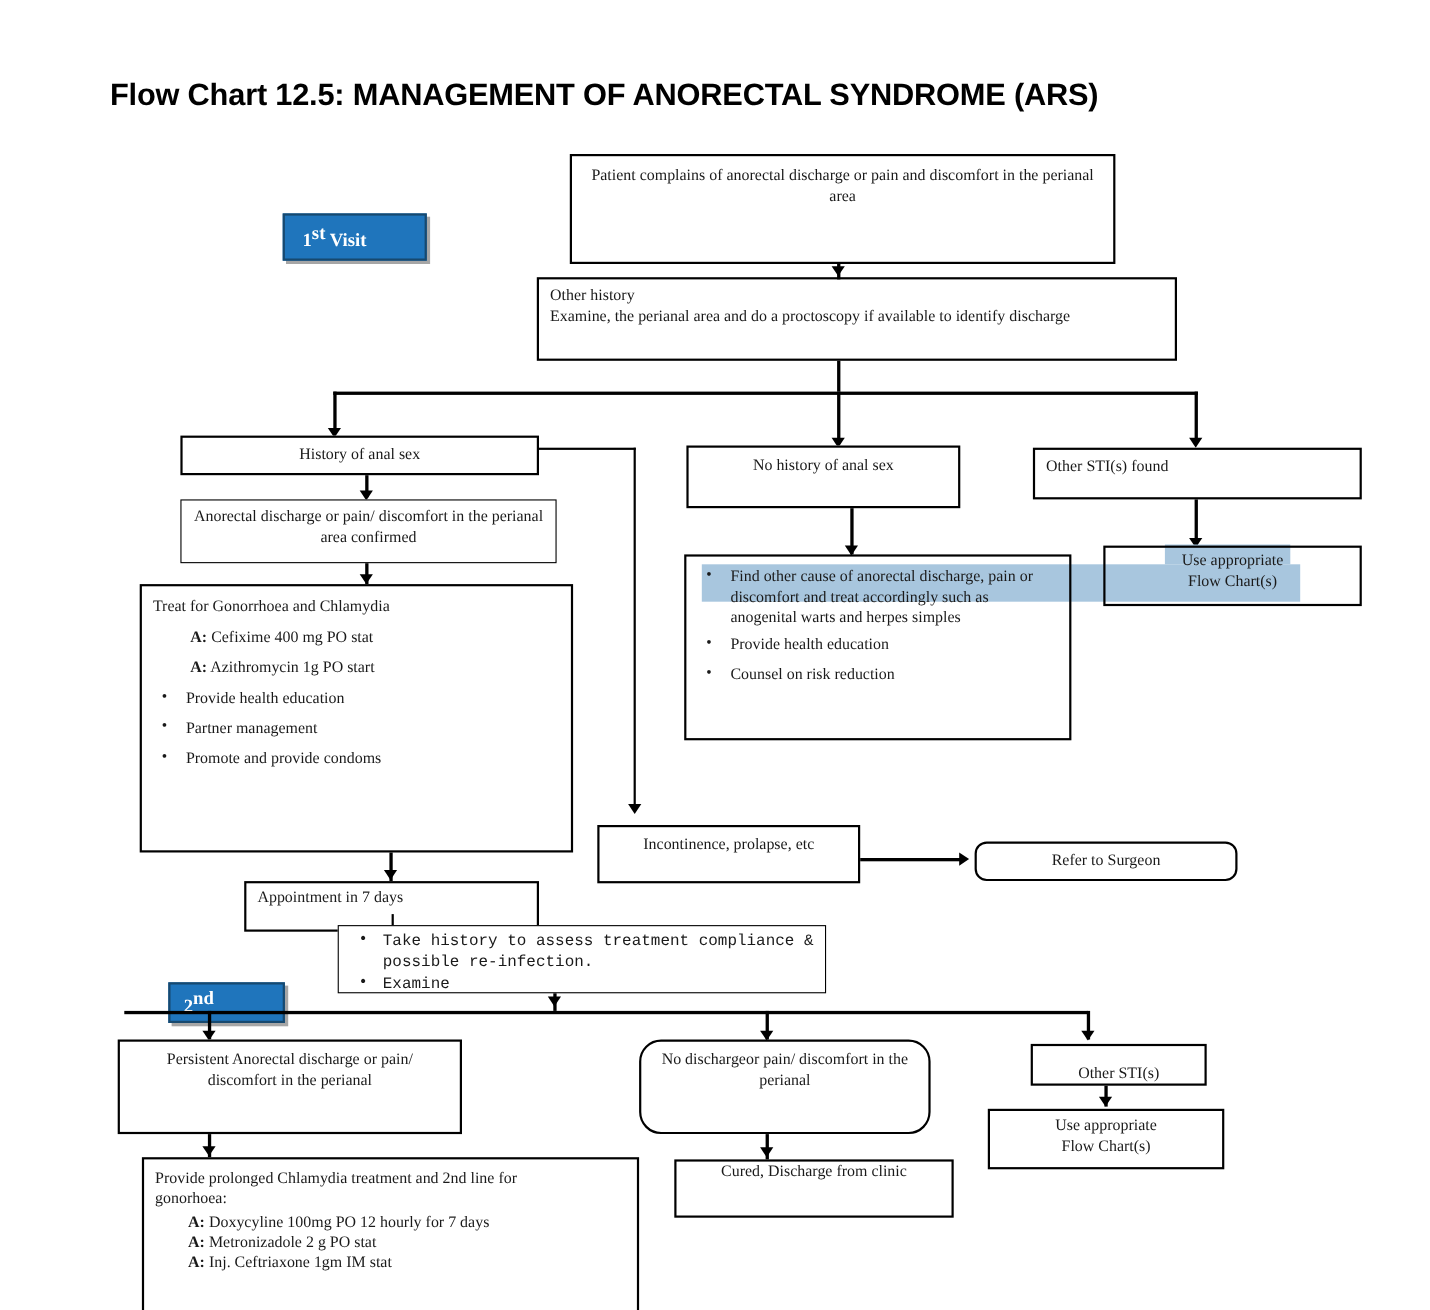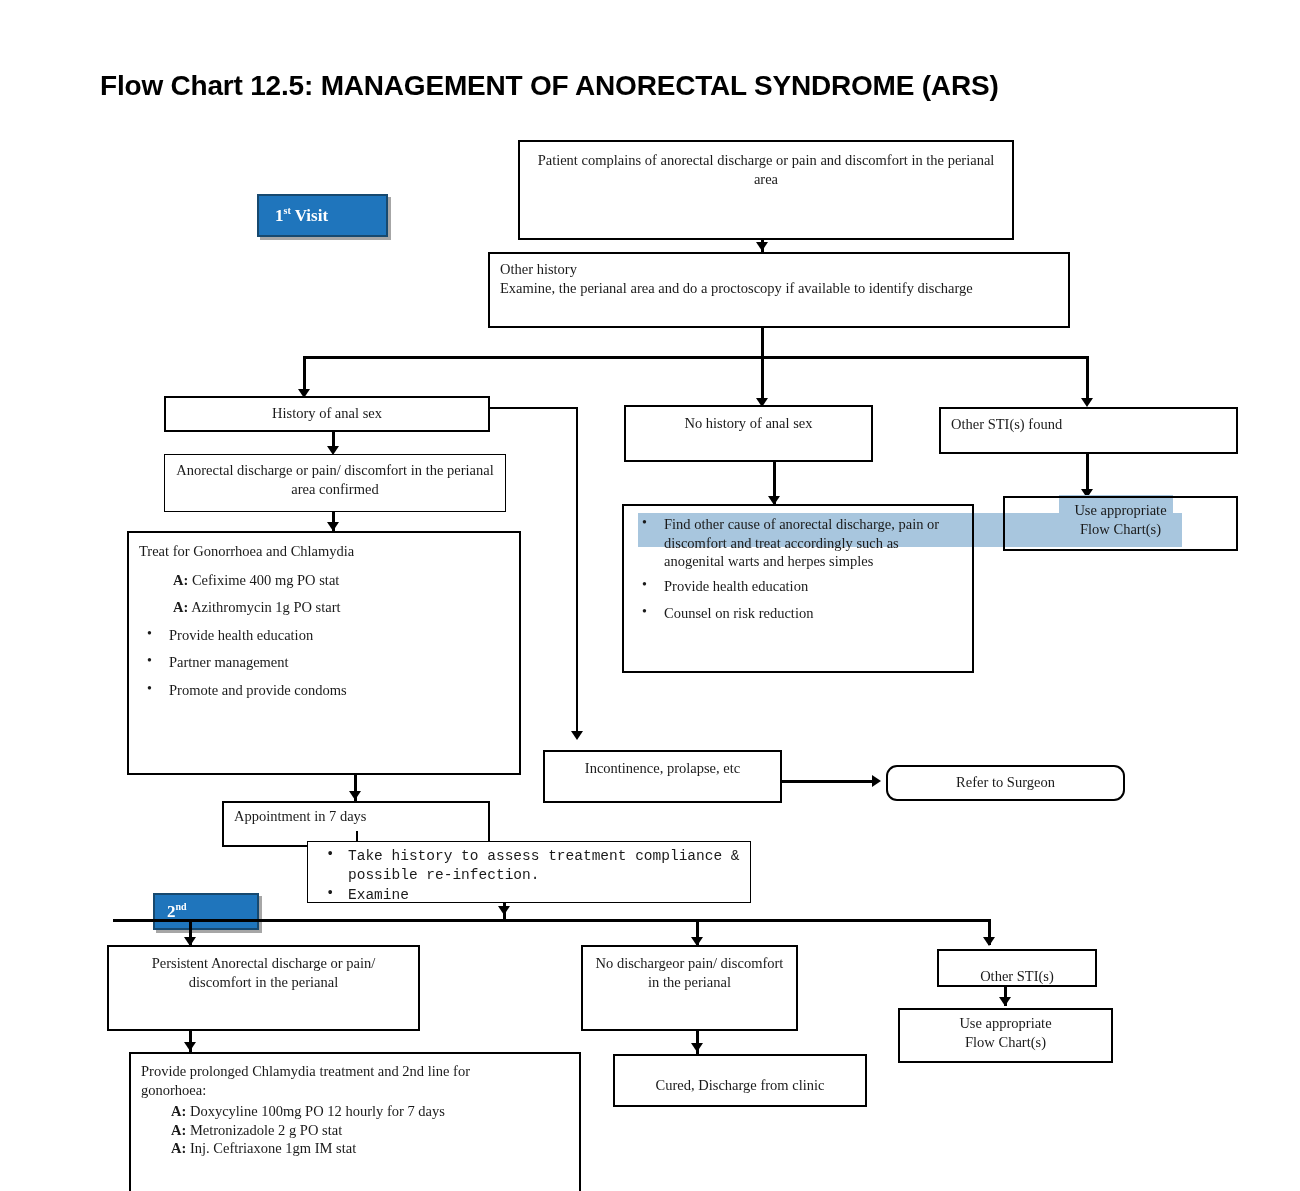--- a/index.html
+++ b/index.html
@@ -46,21 +46,21 @@
     box-sizing:border-box;
     color:#ffffff;
     font-family:"Liberation Serif", serif;
     font-weight:bold;
     font-size:17px;
     display:flex;
     align-items:center;
     box-shadow:3px 3px 0 rgba(0,0,0,0.35);
   }
   .badge .inner{padding-left:16px;}
-  .badge sup{font-size:10px;vertical-align:super;}
+  .badge sup{font-size:17px;vertical-align:super;}
 
   
   ul.bl{margin:0;padding:0;list-style:none;}
   ul.bl li{
     position:relative;
     padding-left:30px;
     margin:0 0 9px 0;
   }
   ul.bl li:before{
     content:"\2022";
@@ -274,28 +274,28 @@
         <span class="drug">A:</span>
         <span>Metronizadole 2 g PO stat</span>
       </div>
       <div class="indent2">
         <span class="drug">A:</span>
         <span>Inj. Ceftriaxone 1gm IM stat</span>
       </div>
     </div>
   </div>
 
-  <div class="box" style="left:581px;top:945px;width:217px;height:86px;">
+  <div class="box" style="left:581px;top:945px;width:265px;height:86px;border-radius:20px;">
     <div class="pad ctr" style="padding-top:7px;">No dischargeor pain/ discomfort in the perianal</div>
   </div>
   <div class="ln vl" style="left:696px;top:1031px;height:25px;"></div>
   <div class="arrow-d" style="left:691px;top:1043px;"></div>
 
   <div class="box" style="left:613px;top:1054px;width:254px;height:53px;">
-    <div class="pad ctr" style="padding-top:20px;">Cured, Discharge from clinic</div>
+    <div class="pad ctr" style="padding-top:0;">Cured, Discharge from clinic</div>
   </div>
 
   <div class="box" style="left:937px;top:949px;width:160px;height:38px;">
     <div class="pad ctr" style="padding-top:16px;">Other STI(s)</div>
   </div>
   <div class="ln vl" style="left:1004px;top:987px;height:19px;"></div>
   <div class="arrow-d" style="left:999px;top:997px;"></div>
 
   <div class="box" style="left:898px;top:1008px;width:215px;height:55px;">
     <div class="pad ctr" style="padding-top:4px;">

